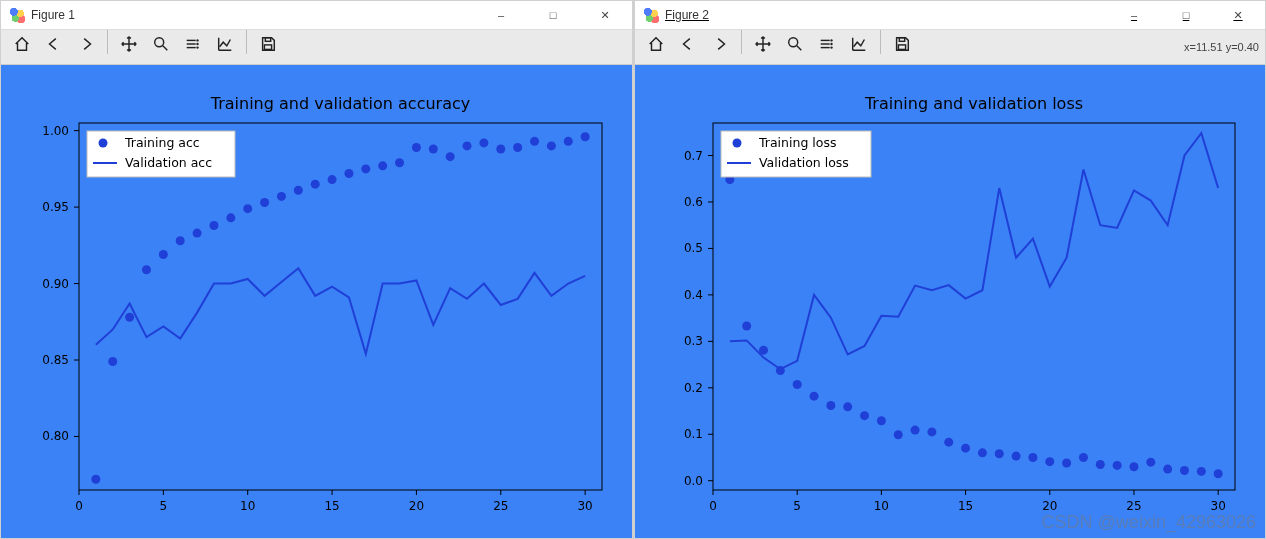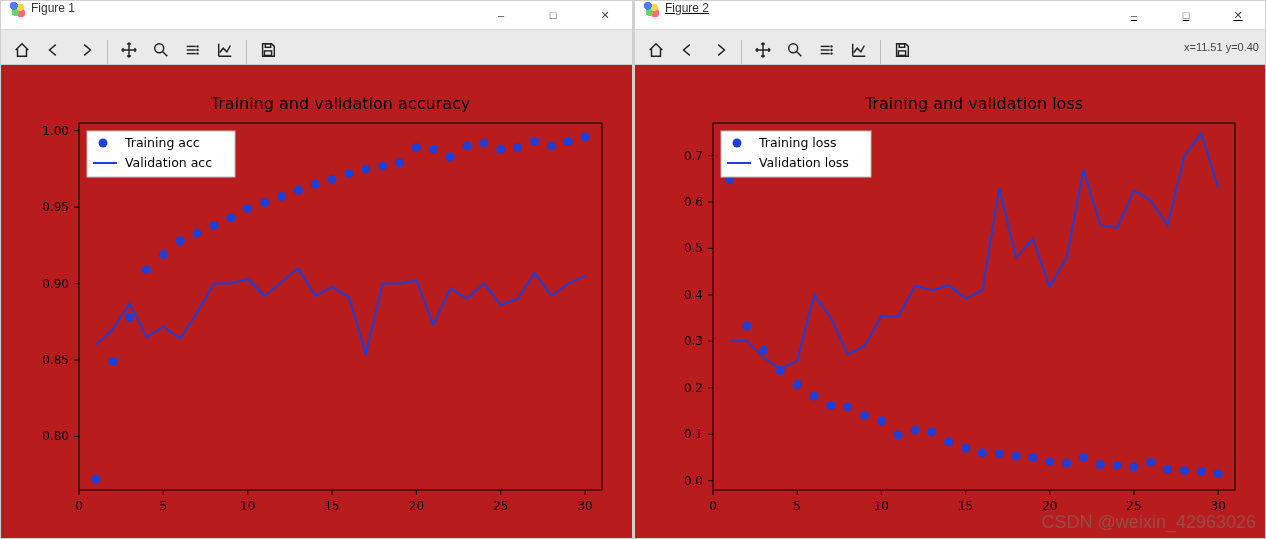--- a/index.html
+++ b/index.html
@@ -19,20 +19,21 @@
     flex-direction: column;
     border: 1px solid #d0d0d0;
     flex: 1 1 50%;
     min-width: 0;
   }
   .win + .win { border-left: 2px solid #d0d0d0; text-decoration: underline; }
   .titlebar {
     height: 28px;
     background: #fff;
     display: flex;
+    align-items: center;
     padding: 0 4px 0 8px;
     font-size: 12px;
     color: #333;
     gap: 6px;
   }
   .app-icon {
     width: 16px; height: 16px; position: relative;
   }
   .app-icon::before {
     content:""; position:absolute; inset:0;
@@ -46,39 +47,39 @@
   .winbtn {
     width: 46px; height: 28px;
     display:flex; align-items:center; justify-content:center;
     color:#444; font-size:11px;
   }
   .toolbar {
     height: 36px;
     background: #eaeaea;
     border-top: 1px solid #ddd;
     border-bottom: 1px solid #ccc;
-    display:flex; align-items:flex-end;
+    display:flex; align-items:flex-start;
     padding: 0 6px;
     gap: 2px;
     position: relative;
   }
   .tbtn {
     width: 30px; height: 28px;
     display:flex; align-items:center; justify-content:center;
     color:#222;
   }
   .tsep {
     width:1px; height:24px; background:#bbb; margin:0 4px;
   }
   .coord {
     position:absolute; right:6px; top:50%; transform:translateY(-50%);
     font-size:11px; color:#444; white-space:nowrap;
   }
   .plot-area {
-    flex:1; background:#b91c1c; position:relative;
+    flex:1; background:#3b82f6; position:relative;
   }
   svg.chart { position:absolute; inset:0; width:100%; height:100%; }
   .axis { stroke:#000; stroke-width:1; fill:none; }
   .ticklabel { font-size:12px; fill:#000; font-family: "DejaVu Sans", Arial, sans-serif; }
   .title { font-size:16px; fill:#000; text-anchor:middle; font-family: "DejaVu Sans", Arial, sans-serif; }
   .series-line { stroke:#1f3fd6; stroke-width:2; fill:none; }
   .pt { fill:#1f3fd6; }
   .legend-box { fill:#fff; stroke:#bbb; stroke-width:1; }
   .legend-text { font-size:12.5px; fill:#000; font-family: "DejaVu Sans", Arial, sans-serif; }
   .watermark {

